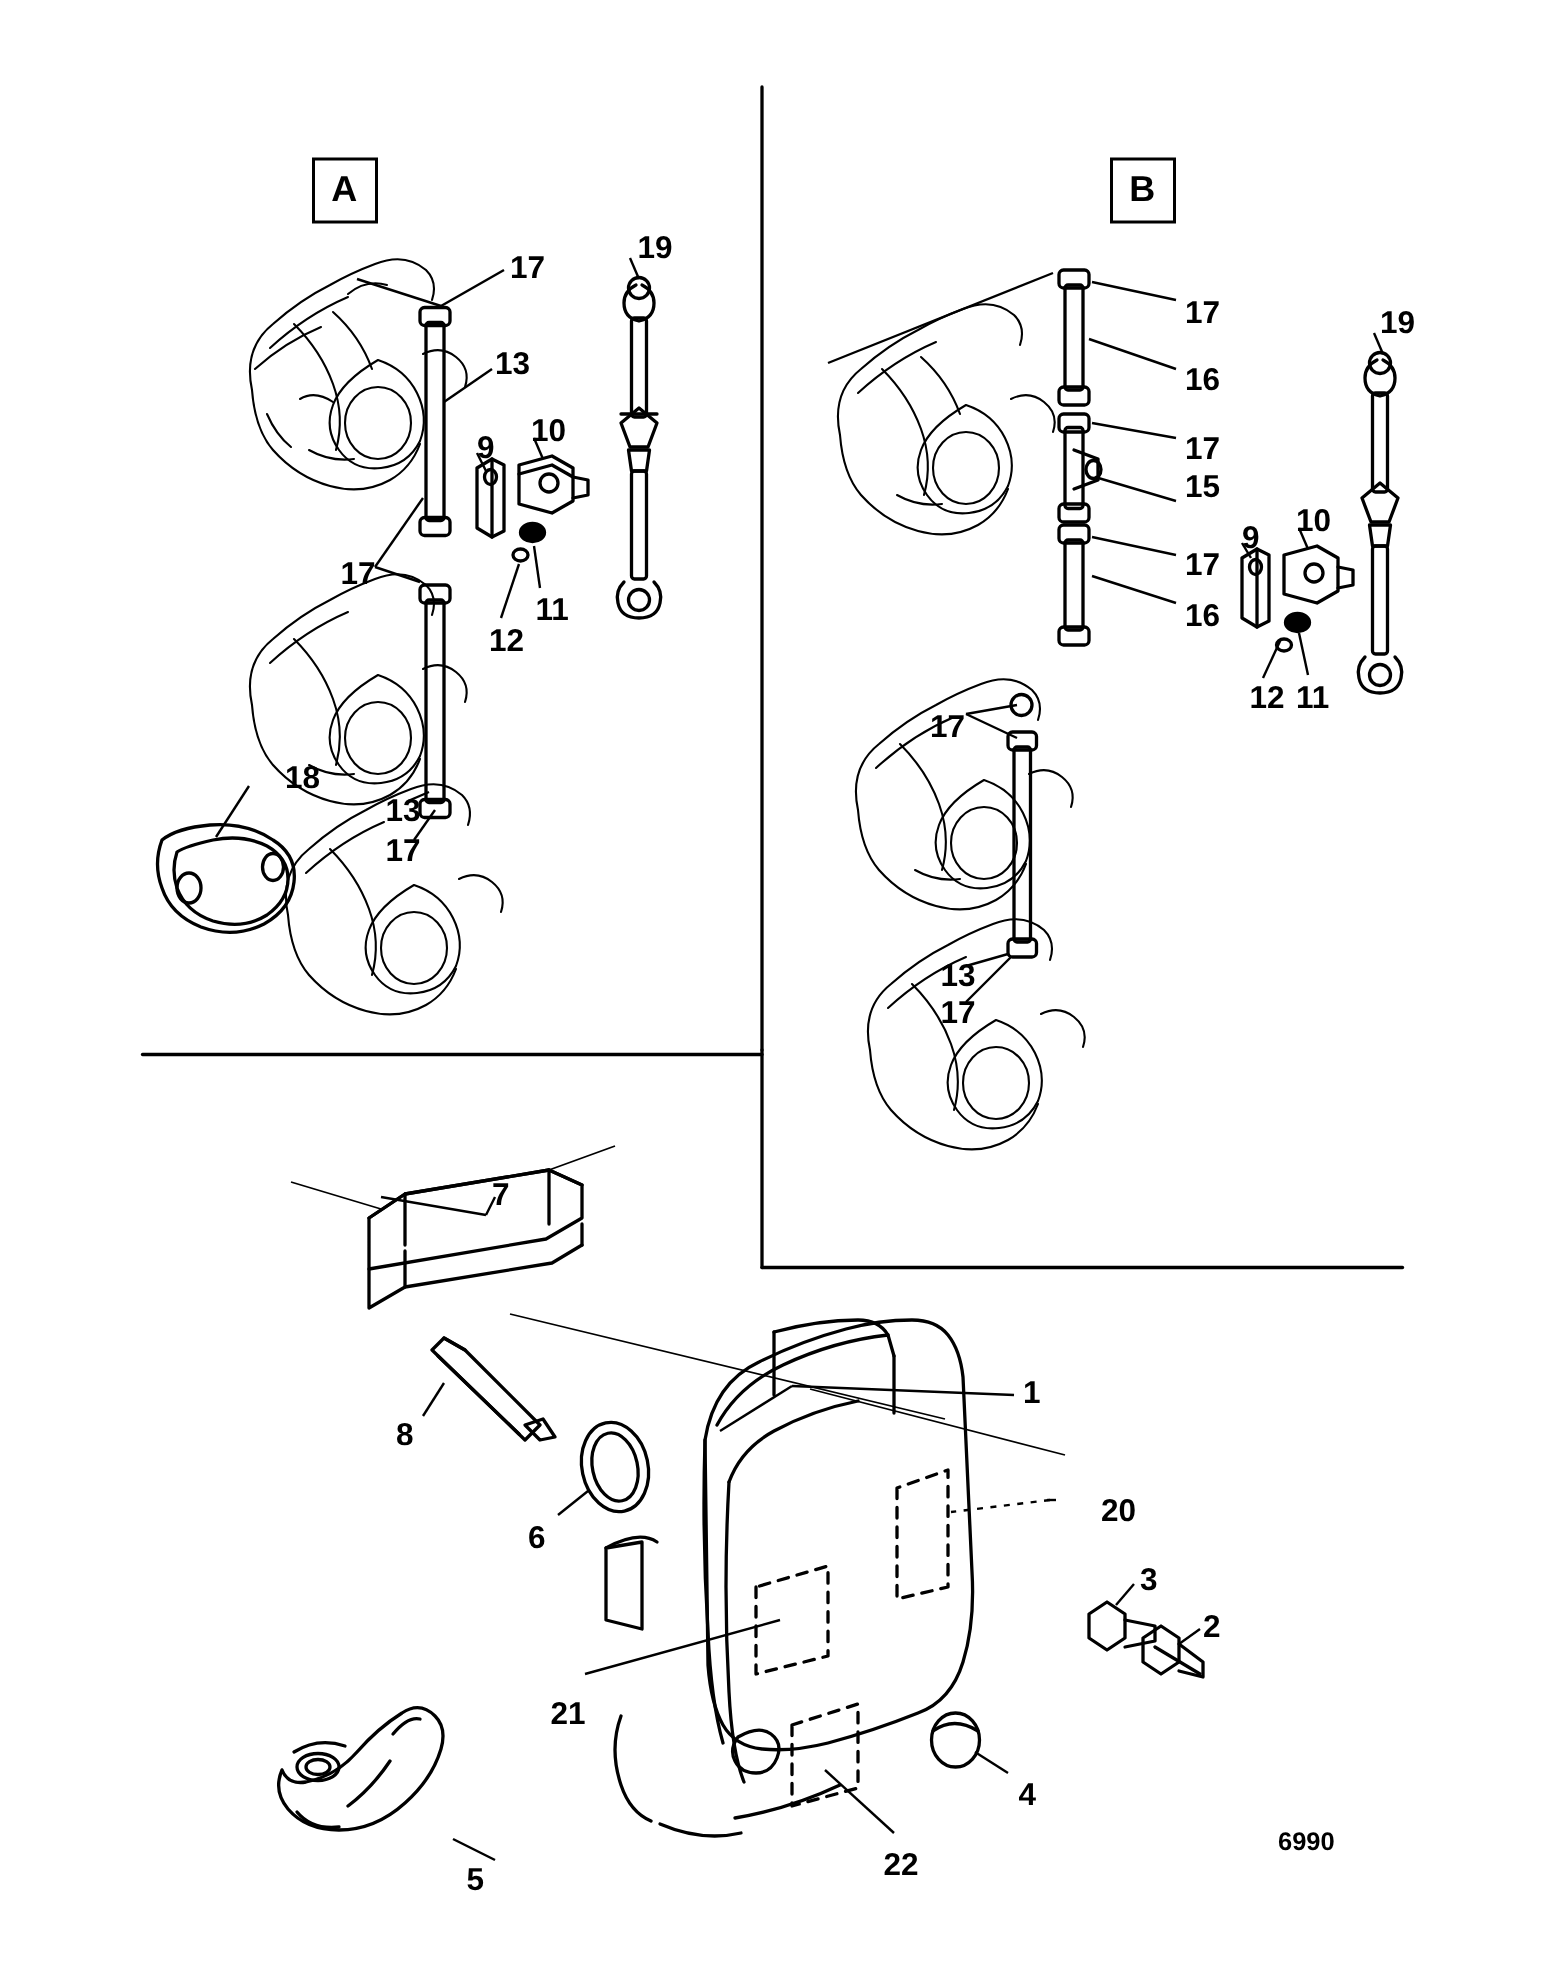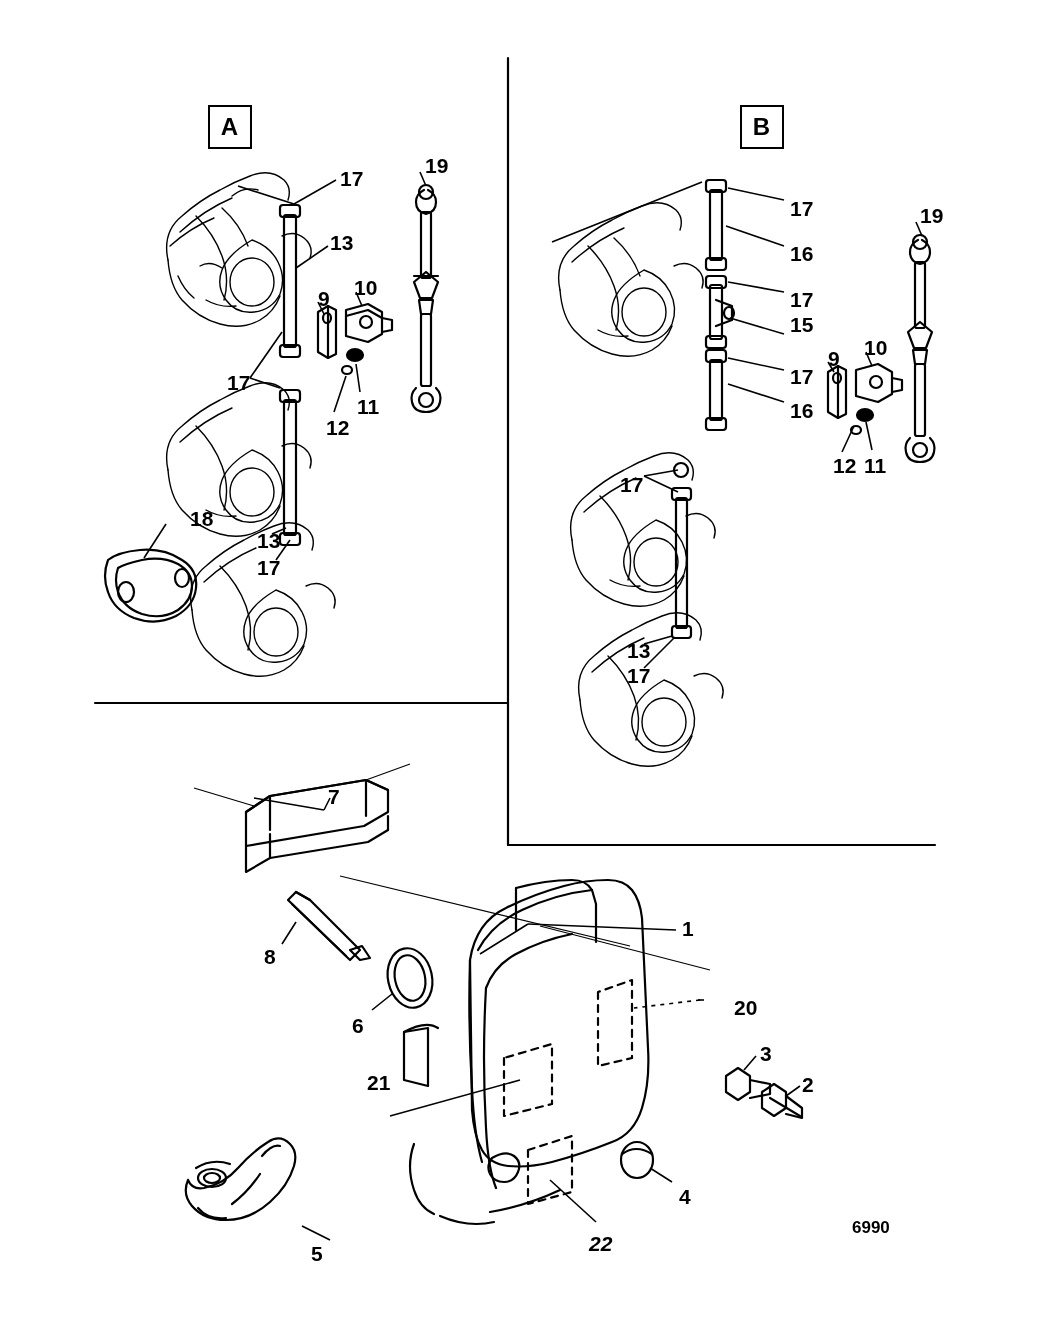--- a/index.html
+++ b/index.html
@@ -398,21 +398,21 @@
       <div class="callout" style="left: 620px; top: 474px;">17</div>
       <div class="callout" style="left: 627px; top: 640px;">13</div>
       <div class="callout" style="left: 627px; top: 665px;">17</div>
       <div class="callout" style="left: 328px; top: 786px;">7</div>
       <div class="callout" style="left: 264px; top: 946px;">8</div>
       <div class="callout" style="left: 682px; top: 918px;">1</div>
       <div class="callout" style="left: 734px; top: 997px;">20</div>
       <div class="callout" style="left: 352px; top: 1015px;">6</div>
       <div class="callout" style="left: 760px; top: 1043px;">3</div>
       <div class="callout" style="left: 802px; top: 1074px;">2</div>
-      <div class="callout" style="left: 367px; top: 1072px;">21</div>
+      <div class="callout" style="left: 367px; top: 1132px;">21</div>
       <div class="callout" style="left: 679px; top: 1186px;">4</div>
       <div class="callout" style="left: 311px; top: 1243px;">5</div>
-      <div class="callout" style="left: 589px; top: 1233px; font-style: italic;">22</div>
+      <div class="callout" style="left: 589px; top: 1233px;">22</div>
     </div>
 
   <div class="sheet-code" style="left:852px; top:1218px;">6990</div>
 
 </div>
 
 </body></html>

